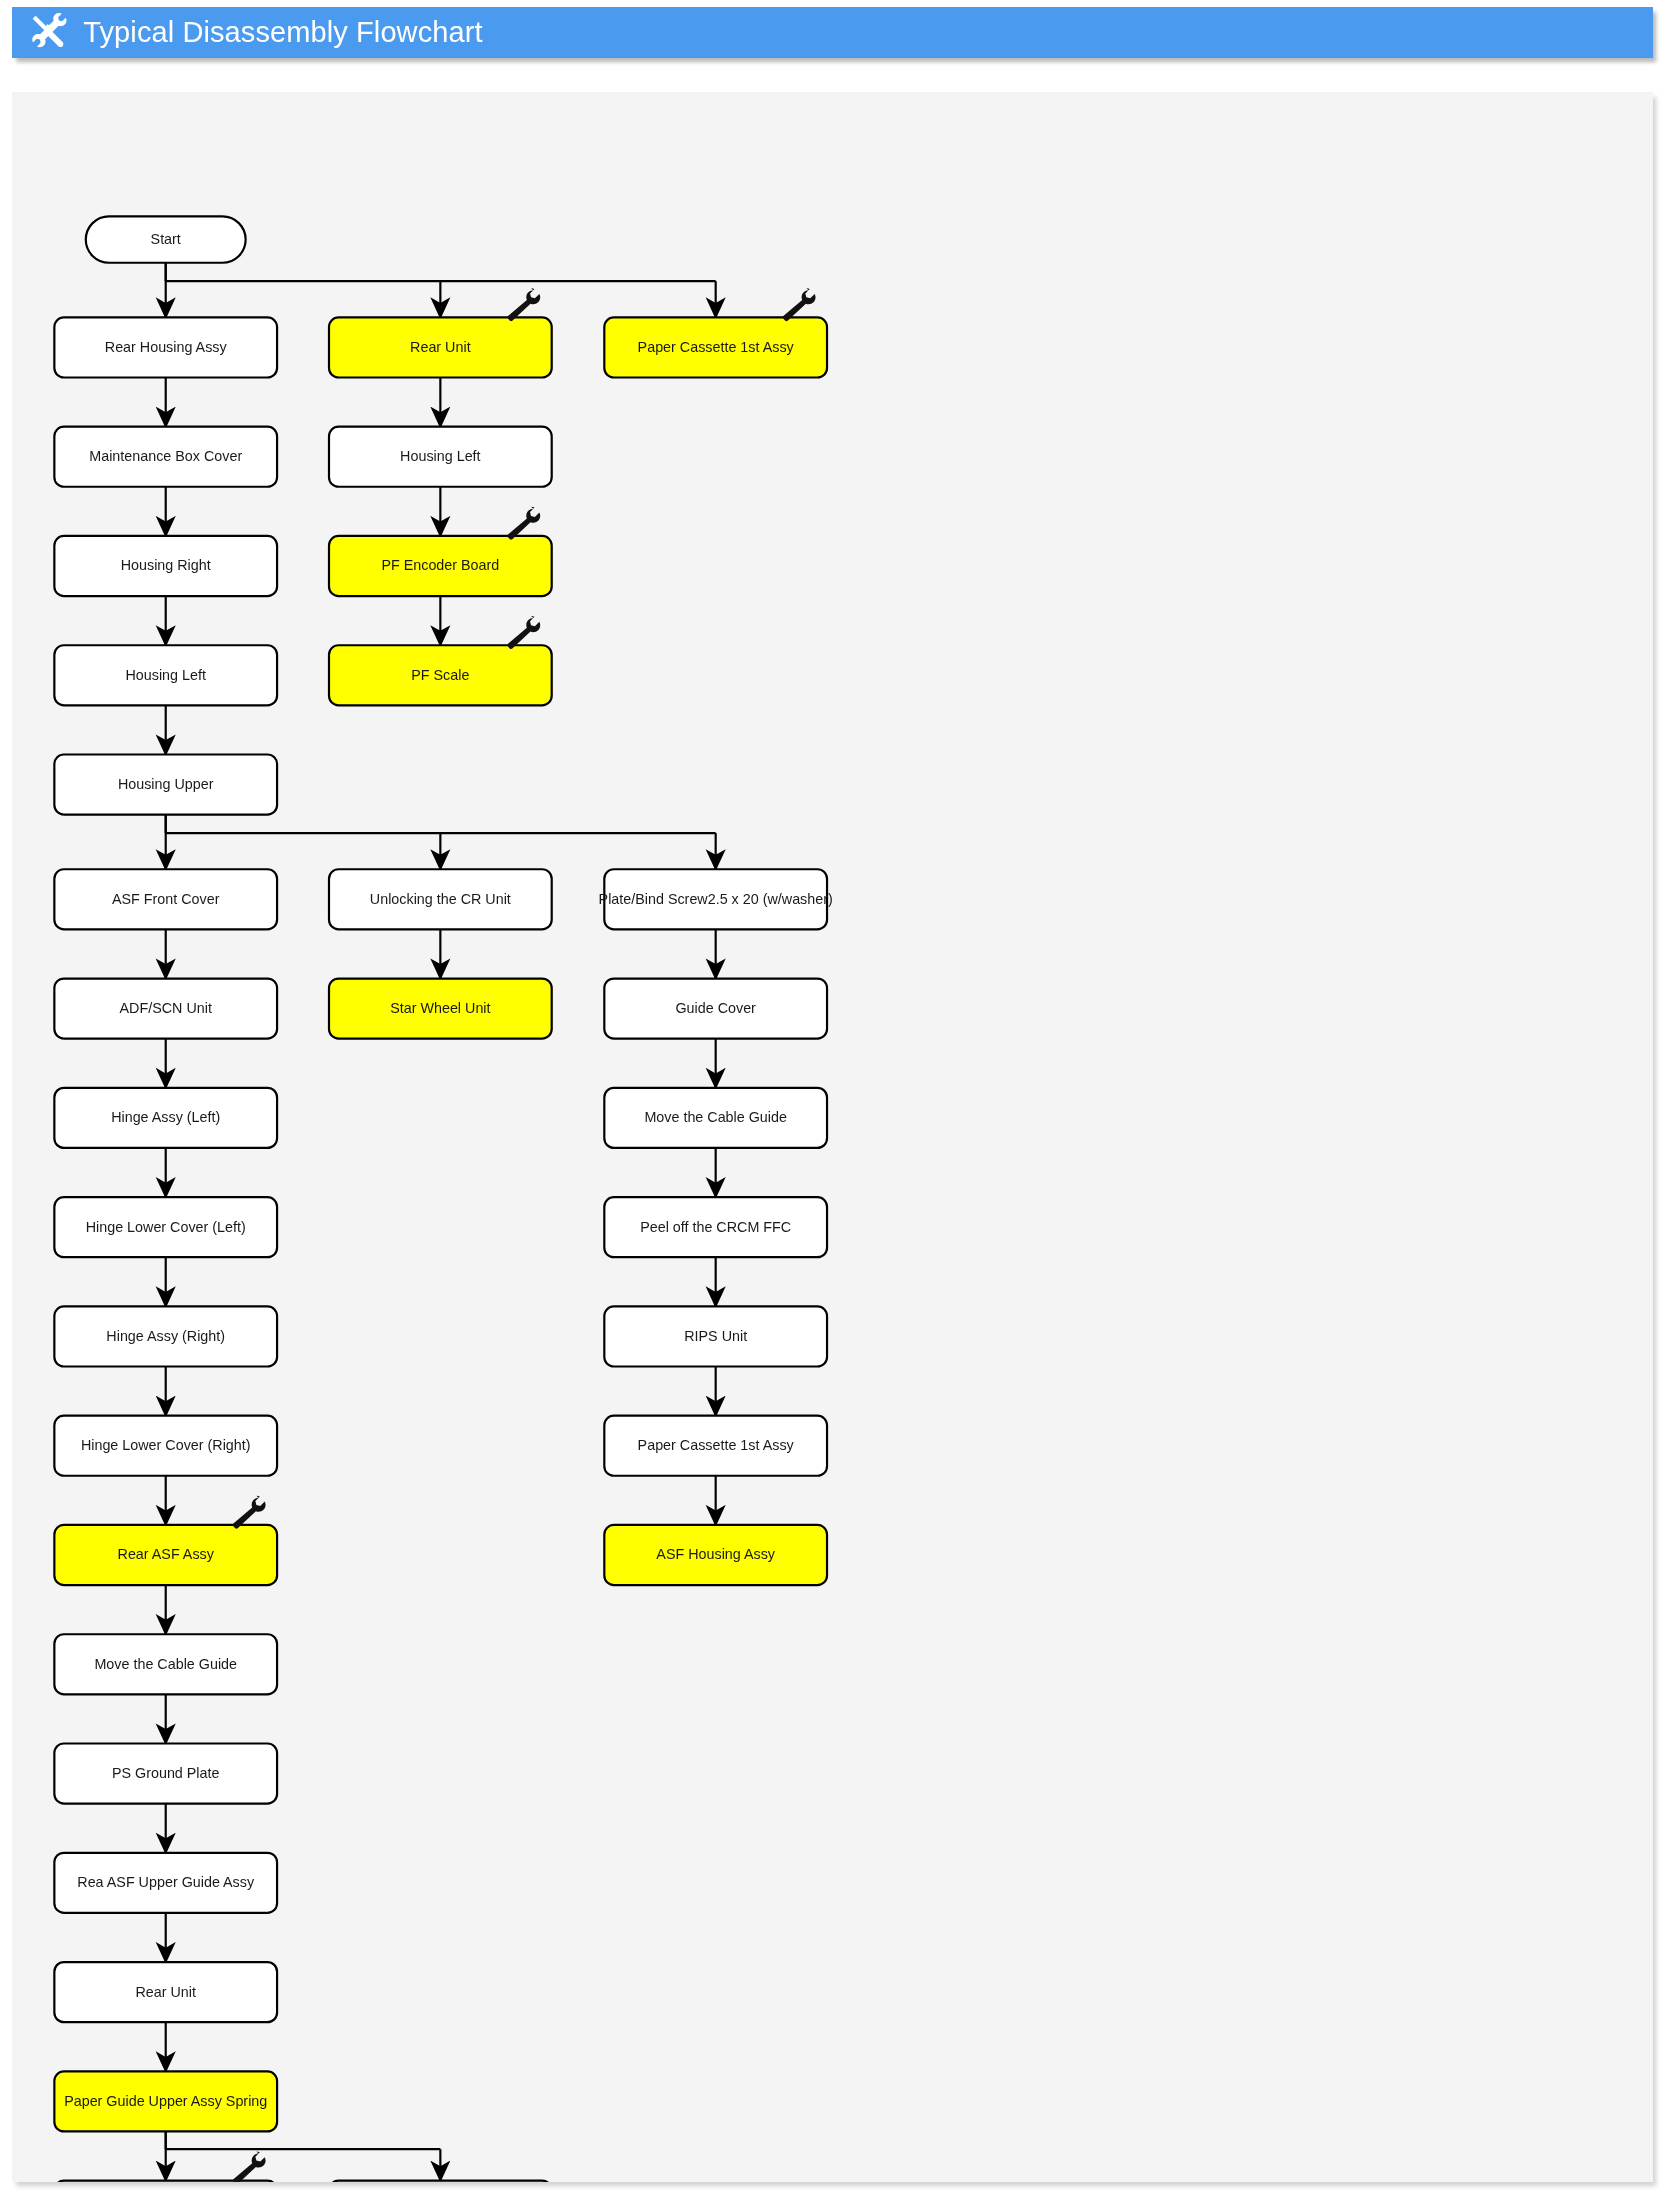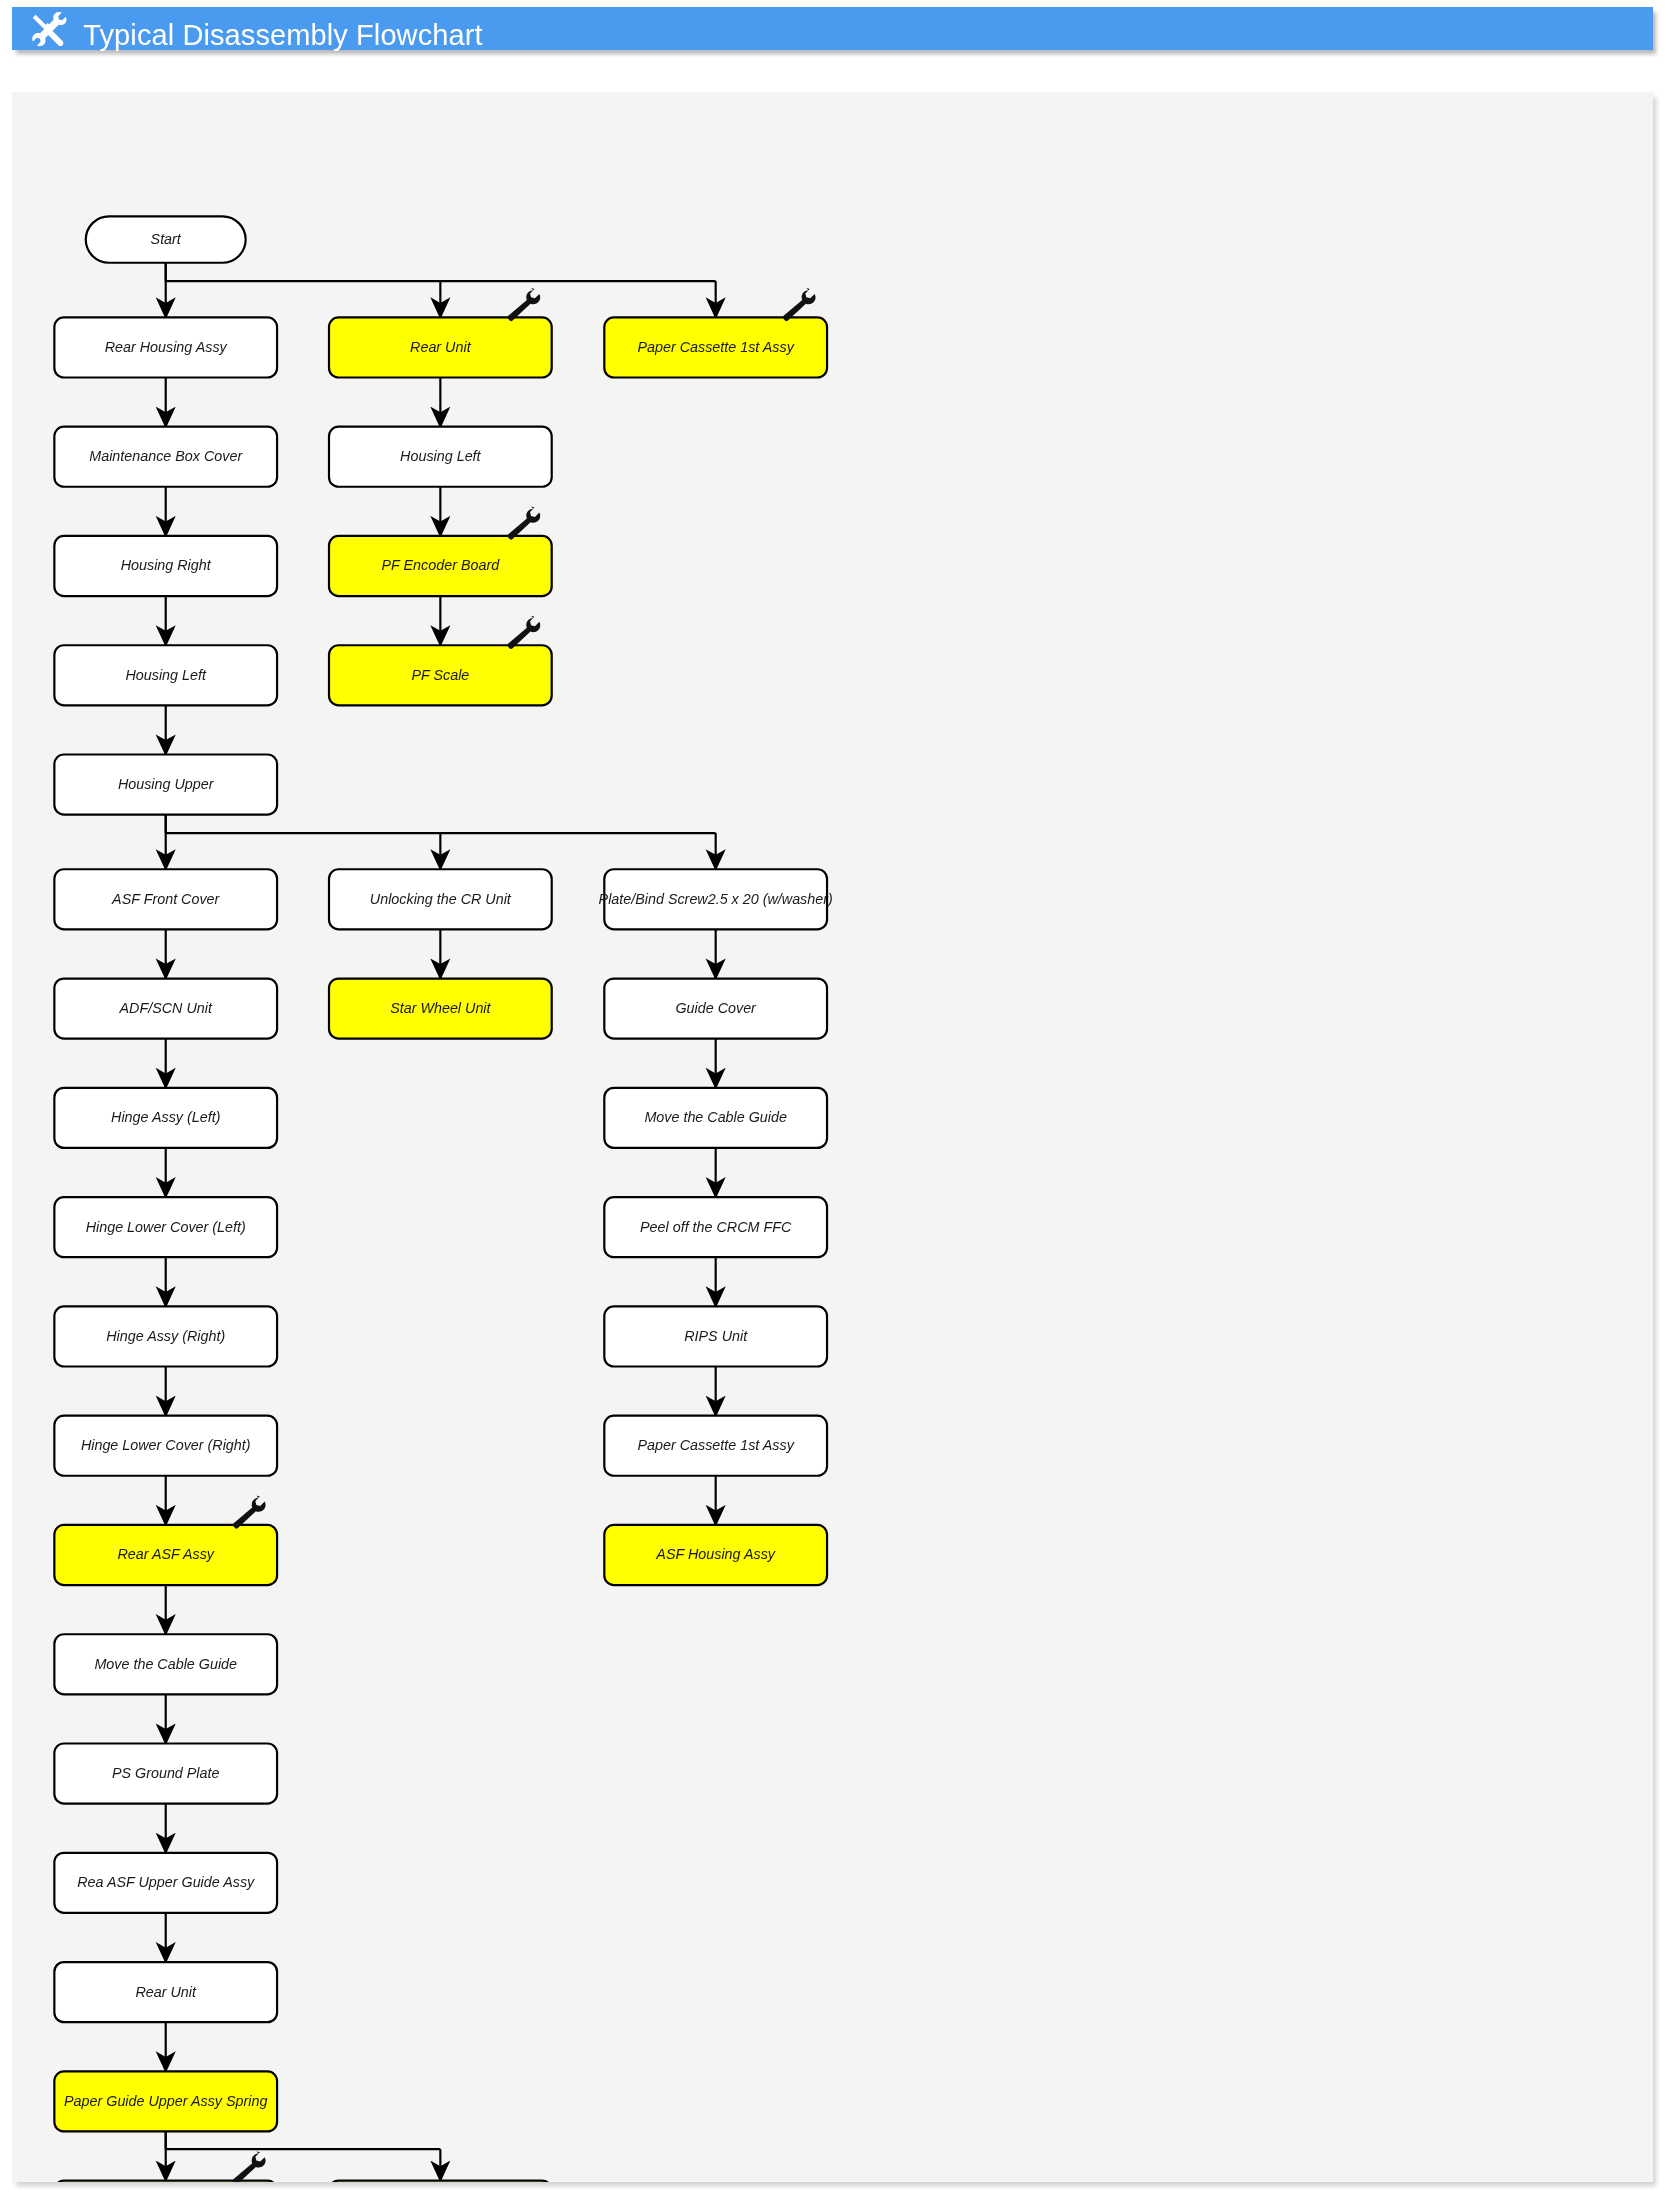--- a/index.html
+++ b/index.html
@@ -14,25 +14,25 @@
     position: relative;
     overflow: hidden;
   }
 
   
   #header-bar {
     position: absolute;
     left: 12.3px;
     top: 6.8px;
     width: 1641px;
-    height: 43px;
+    height: 51px;
     background: #4a9bf0;
     box-shadow: 4.1px 4.8px 4.1px rgba(0,0,0,0.28);
     display: flex;
-    align-items: flex-end;
+    align-items: center;
     box-sizing: border-box;
     padding-left: 18px;
   }
   #header-icon {
     width: 38px;
     height: 38px;
     flex: 0 0 auto;
     margin-right: 15px;
   }
   #header-title {
@@ -46,21 +46,20 @@
 
   
   #chart-panel {
     position: absolute;
     left: 12.3px;
     top: 92px;
     width: 1641px;
     height: 2090px;
     background: #f4f4f4;
     box-shadow: 4.1px 4.8px 4.8px rgba(0,0,0,0.18);
-    font-style: italic;
   }
 
   
   #flow-svg {
     position: absolute;
     left: 0;
     top: 0;
     width: 1641px;
     height: 2090px;
     display: block;

